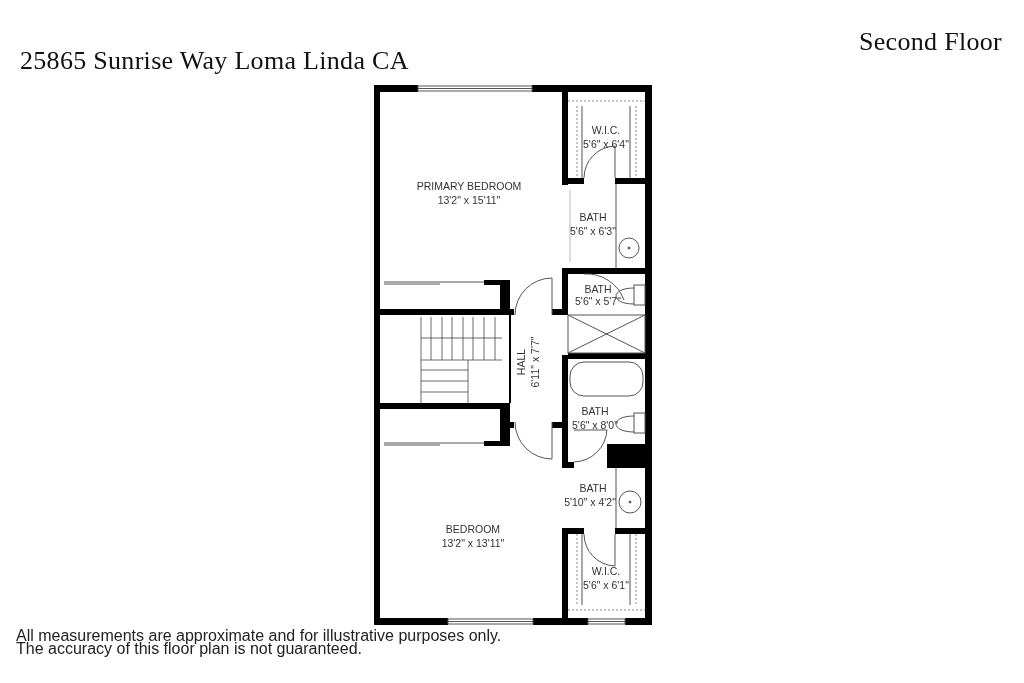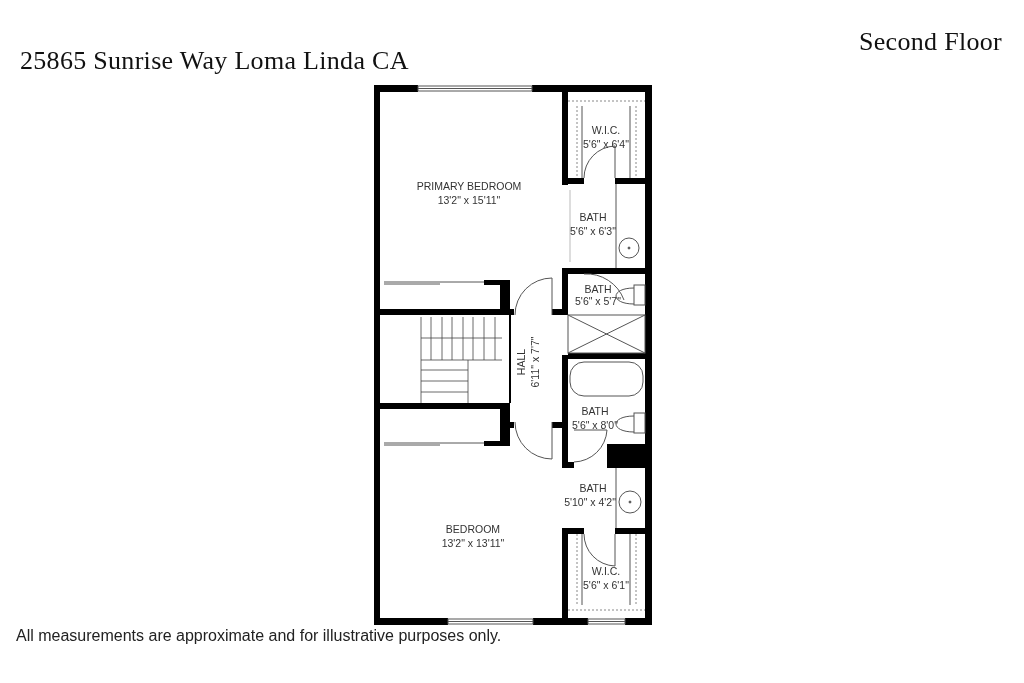--- a/index.html
+++ b/index.html
@@ -160,13 +160,14 @@
     <text class="room-label" x="473" y="533" text-anchor="middle">BEDROOM</text>
     <text class="room-dim" x="473" y="547" text-anchor="middle">13'2" x 13'11"</text>
 
     <text class="room-label" x="606" y="575" text-anchor="middle">W.I.C.</text>
     <text class="room-dim" x="606" y="589" text-anchor="middle">5'6" x 6'1"</text>
   </g>
 </svg>
 
 <div class="disclaimer">
   <div>All measurements are approximate and for illustrative purposes only.</div>
+  <div>The accuracy of this floor plan is not guaranteed.</div>
 </div>
 
 </body></html>

